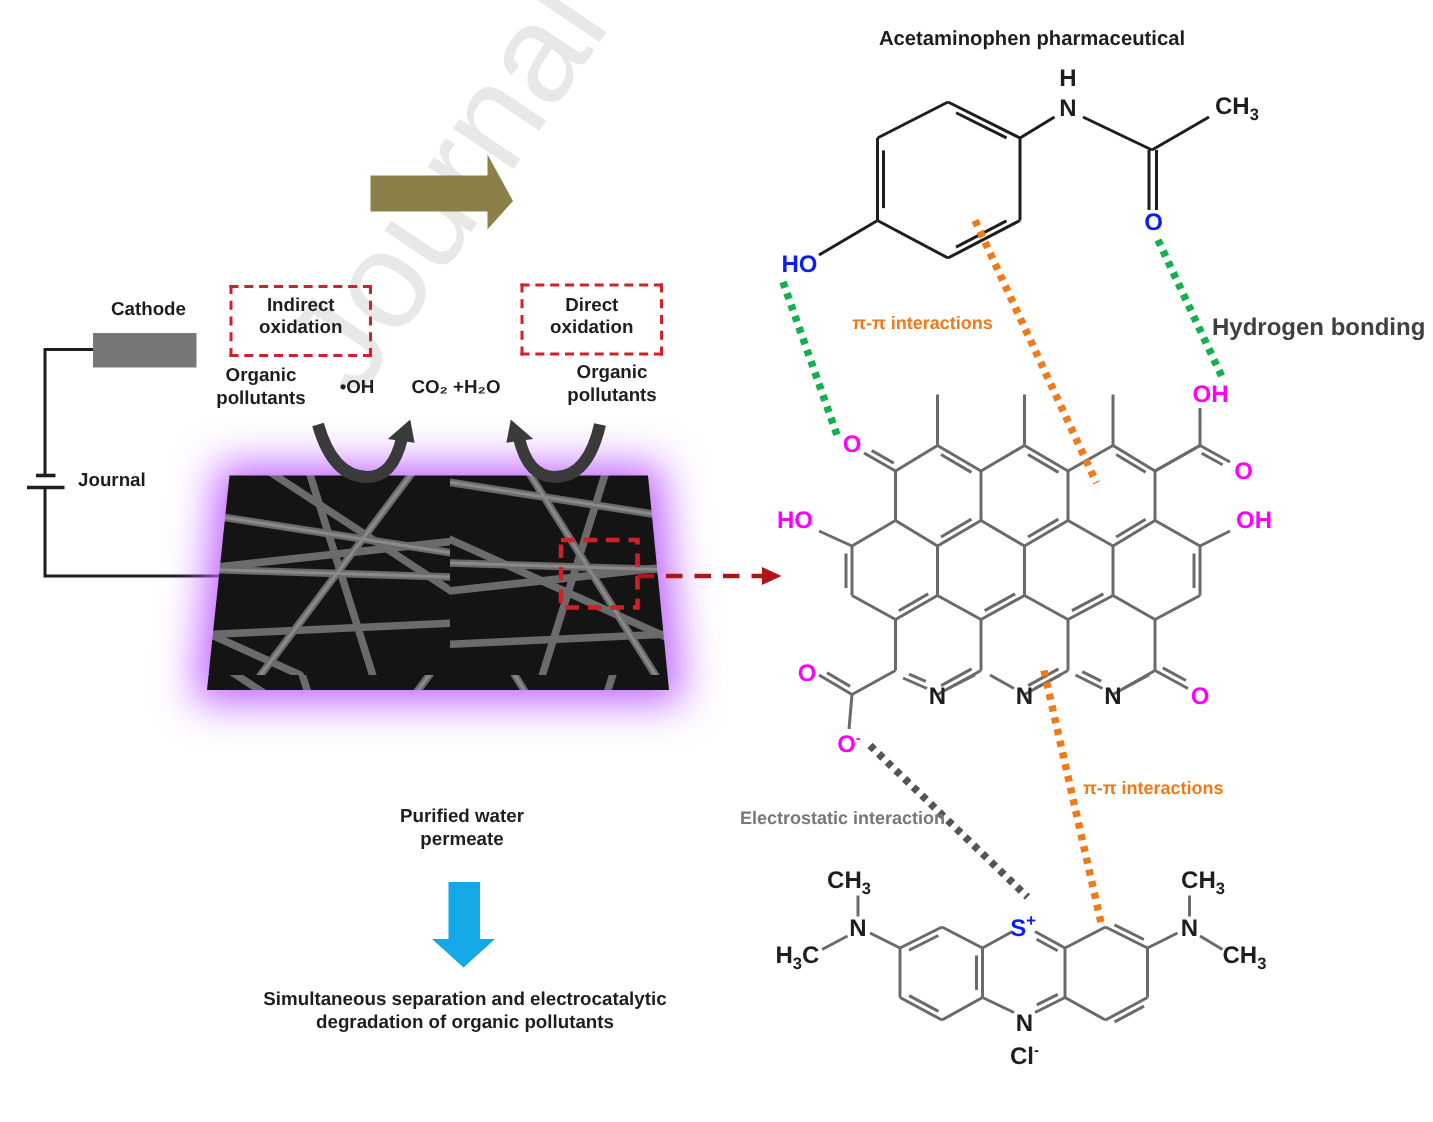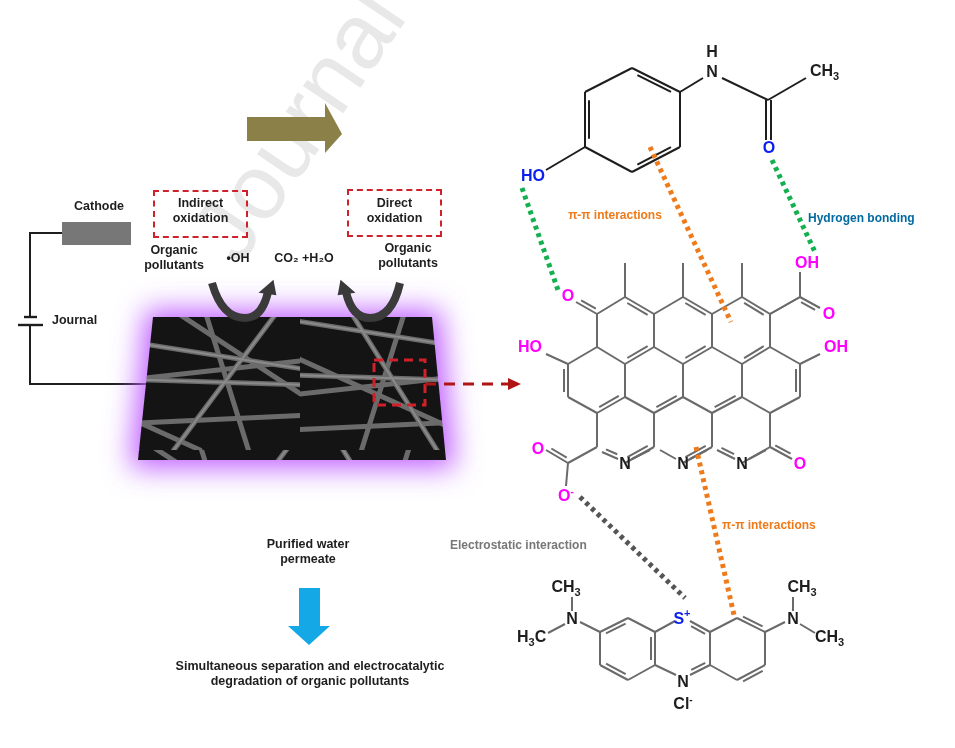--- a/index.html
+++ b/index.html
@@ -254,17 +254,18 @@
   <div class="lbl" style="left:220px;top:251px;width:36px;">•OH</div>
   <div class="lbl" style="left:266px;top:251px;width:76px;">CO₂ +H₂O</div>
   <div class="lbl" style="left:370px;top:241px;width:76px;white-space:pre-line;">Organic
 pollutants</div>
 
   <div class="lbl" style="left:248px;top:537px;width:120px;white-space:pre-line;">Purified water
 permeate</div>
   <div class="lbl" style="left:140px;top:659px;width:340px;white-space:pre-line;">Simultaneous separation and electrocatalytic
 degradation of organic pollutants</div>
 
+  <div class="lbl" style="left:548px;top:18px;width:280px;font-size:13.5px;">Acetaminophen pharmaceutical</div>
   <div class="lbl" style="left:555px;top:208px;width:120px;color:#ee7a1a;font-size:12px;">π-π interactions</div>
-  <div class="lbl" style="left:808px;top:211px;width:140px;color:#0369a1;font-size:12px;text-align:left;">Hydrogen bonding</div>
+  <div class="lbl" style="left:808px;top:211px;width:140px;color:#404040;font-size:16px;text-align:left;">Hydrogen bonding</div>
   <div class="lbl" style="left:722px;top:518px;width:120px;color:#ee7a1a;font-size:12px;text-align:left;">π-π interactions</div>
-  <div class="lbl" style="left:450px;top:538px;width:180px;color:#777;font-size:12px;text-align:left;">Electrostatic interaction</div>
+  <div class="lbl" style="left:450px;top:538px;width:180px;color:#777;font-size:12px;text-align:right;">Electrostatic interaction</div>
 </div>
 
 </body></html>

